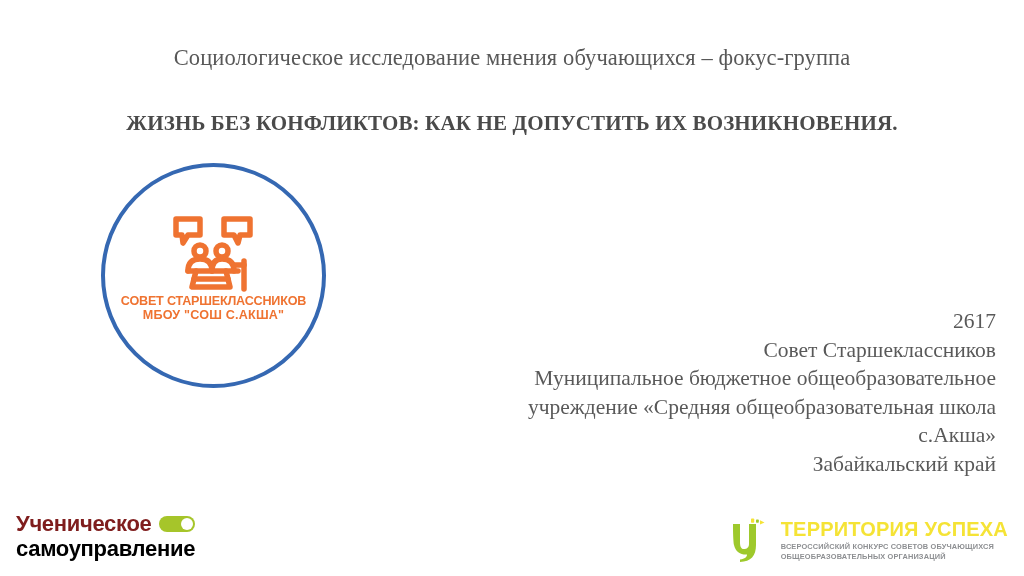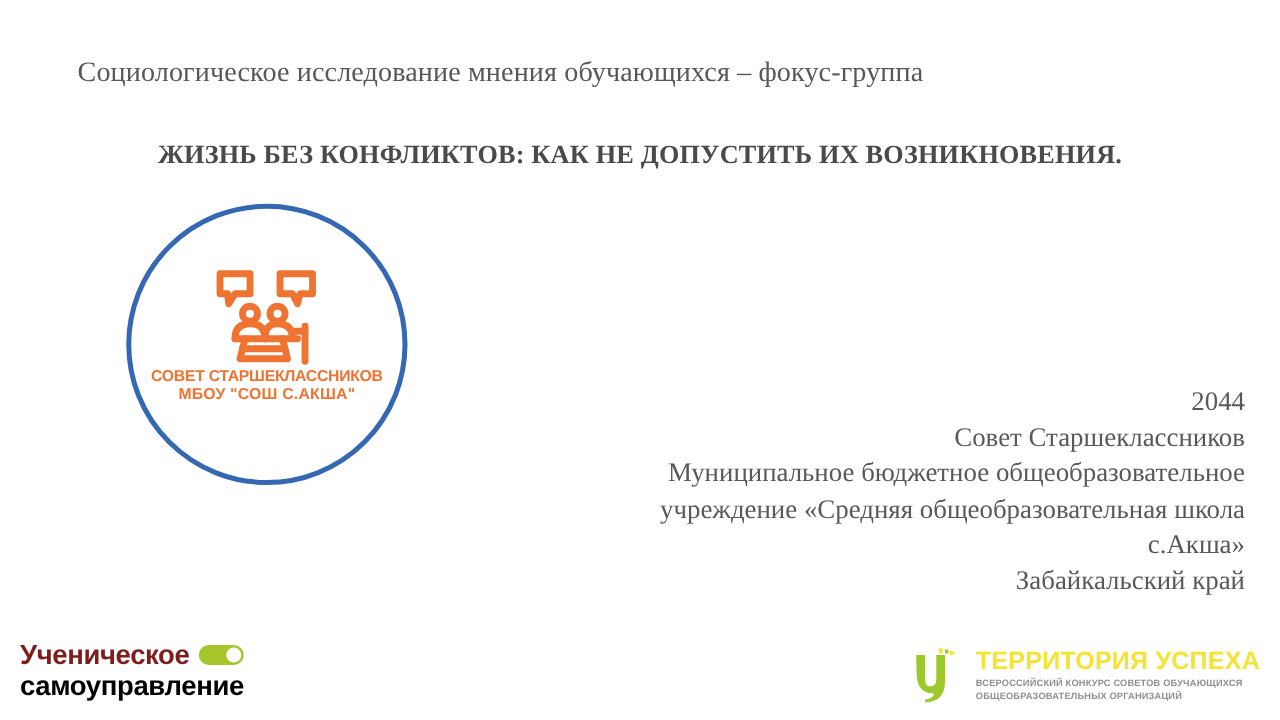--- a/index.html
+++ b/index.html
@@ -22,20 +22,21 @@
     height: 576px;
     background: #ffffff;
   }
 
   
   .title {
     position: absolute;
     left: 62px;
     top: 44px;
     width: 900px;
+    text-align: center;
     font-family: "Liberation Serif", serif;
     font-size: 22.5px;
     line-height: 1.25;
     color: #585858;
     letter-spacing: 0.1px;
     white-space: nowrap;
   }
 
   .subtitle {
     position: absolute;
@@ -246,21 +247,21 @@
       </g>
     </svg>
 
     <div class="council-caption">
       <span>СОВЕТ СТАРШЕКЛАССНИКОВ</span>
       <span class="line2">МБОУ "СОШ С.АКША"</span>
     </div>
   </div>
 
   <div class="info-block">
-    <span class="info-line">2044</span>
+    <span class="info-line">2617</span>
     <span class="info-line">Совет Старшеклассников</span>
     <span class="info-line">Муниципальное бюджетное общеобразовательное</span>
     <span class="info-line">учреждение «Средняя общеобразовательная школа</span>
     <span class="info-line">с.Акша»</span>
     <span class="info-line">Забайкальский край</span>
   </div>
 
   <div class="us-logo">
     <div class="us-line1">
       <span class="us-word-green">Ученическое</span>

